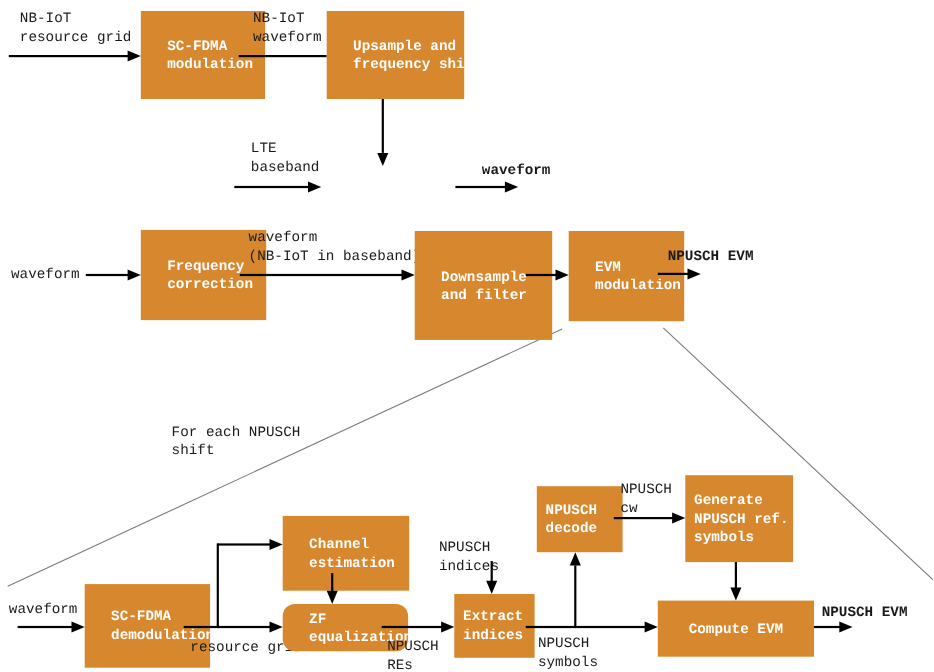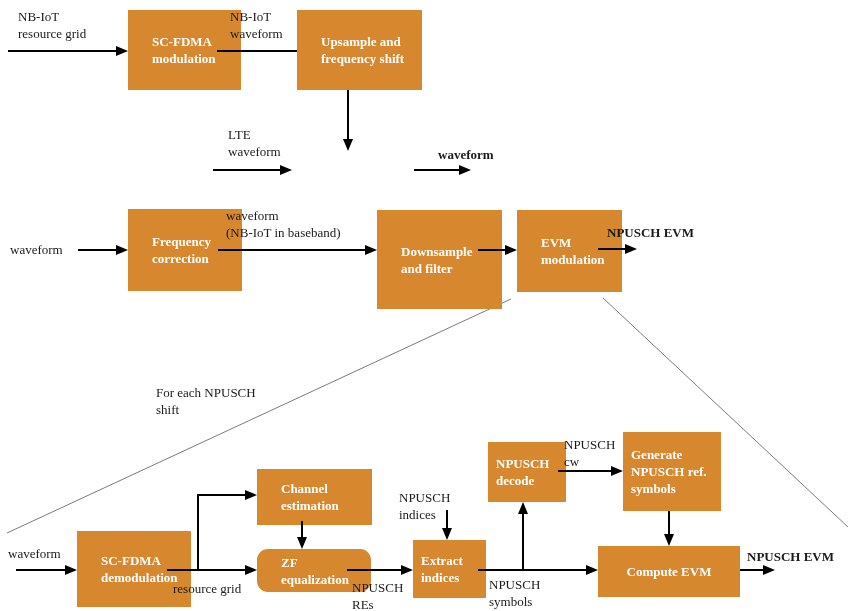--- a/index.html
+++ b/index.html
@@ -7,21 +7,21 @@
     --box-text:#FFFFFF;
     --connector:#000000;
     --expansion-line:#7A7A7A;
     --label-text:#1A1A1A;
     --background:#FFFFFF;
   }
   html,body{margin:0;padding:0;background:var(--background);}
   .canvas{
     position:relative;width:849px;height:611px;overflow:hidden;
     background:var(--background);
-    font-family:Liberation Serif, serif;
+    font-family:Liberation Mono, monospace;
   }
   .box{
     position:absolute;background:var(--box-fill);color:var(--box-text);
     font-weight:bold;font-size:13px;line-height:17px;
     display:flex;align-items:center;white-space:pre;
   }
   .box.left{padding-left:24px;}
   .box.pad8{padding-left:8px;}
   .box.center{justify-content:center;text-align:center;padding-left:0;}
   .lbl{
@@ -63,21 +63,21 @@
 
   <div class="box left" style="left:297px;top:10px;width:101px;height:80px;">
     <span>Upsample and
 frequency shift</span>
   </div>
 
   <div class="vl" style="left:347px;top:90px;height:49px;"></div>
   <div class="ah d" style="left:343px;top:139px;"></div>
 
   <div class="lbl" style="left:228px;top:126px;">LTE
-waveform</div>
+baseband</div>
   <div class="hl" style="left:213px;top:169px;width:68px;"></div>
   <div class="ah r" style="left:280px;top:165px;"></div>
 
 
   <div class="hl" style="left:414px;top:169px;width:46px;"></div>
   <div class="ah r" style="left:459px;top:165px;"></div>
   <div class="lbl bold" style="left:438px;top:146px;">waveform</div>
 
   <div class="lbl" style="left:10px;top:241px;">waveform</div>
   <div class="hl" style="left:78px;top:249px;width:39px;"></div>
@@ -123,21 +123,21 @@
   </div>
 
   <div class="lbl" style="left:173px;top:580px;">resource grid</div>
   <div class="hl" style="left:167px;top:569px;width:79px;"></div>
   <div class="ah r" style="left:245px;top:565px;"></div>
 
   <div class="vl" style="left:197px;top:494px;height:77px;"></div>
   <div class="hl" style="left:198px;top:494px;width:48px;"></div>
   <div class="ah r" style="left:245px;top:490px;"></div>
 
-  <div class="box left" style="left:257px;top:469px;width:91px;height:56px;">
+  <div class="box left" style="left:257px;top:469px;width:91px;height:68px;">
     <span>Channel
 estimation</span>
   </div>
 
   <div class="vl" style="left:301px;top:521px;height:17px;"></div>
   <div class="ah d" style="left:297px;top:537px;"></div>
 
   <div class="box left" style="left:257px;top:549px;width:90px;height:43px;border-radius:11px;">
     <span>ZF
 equalization</span>

